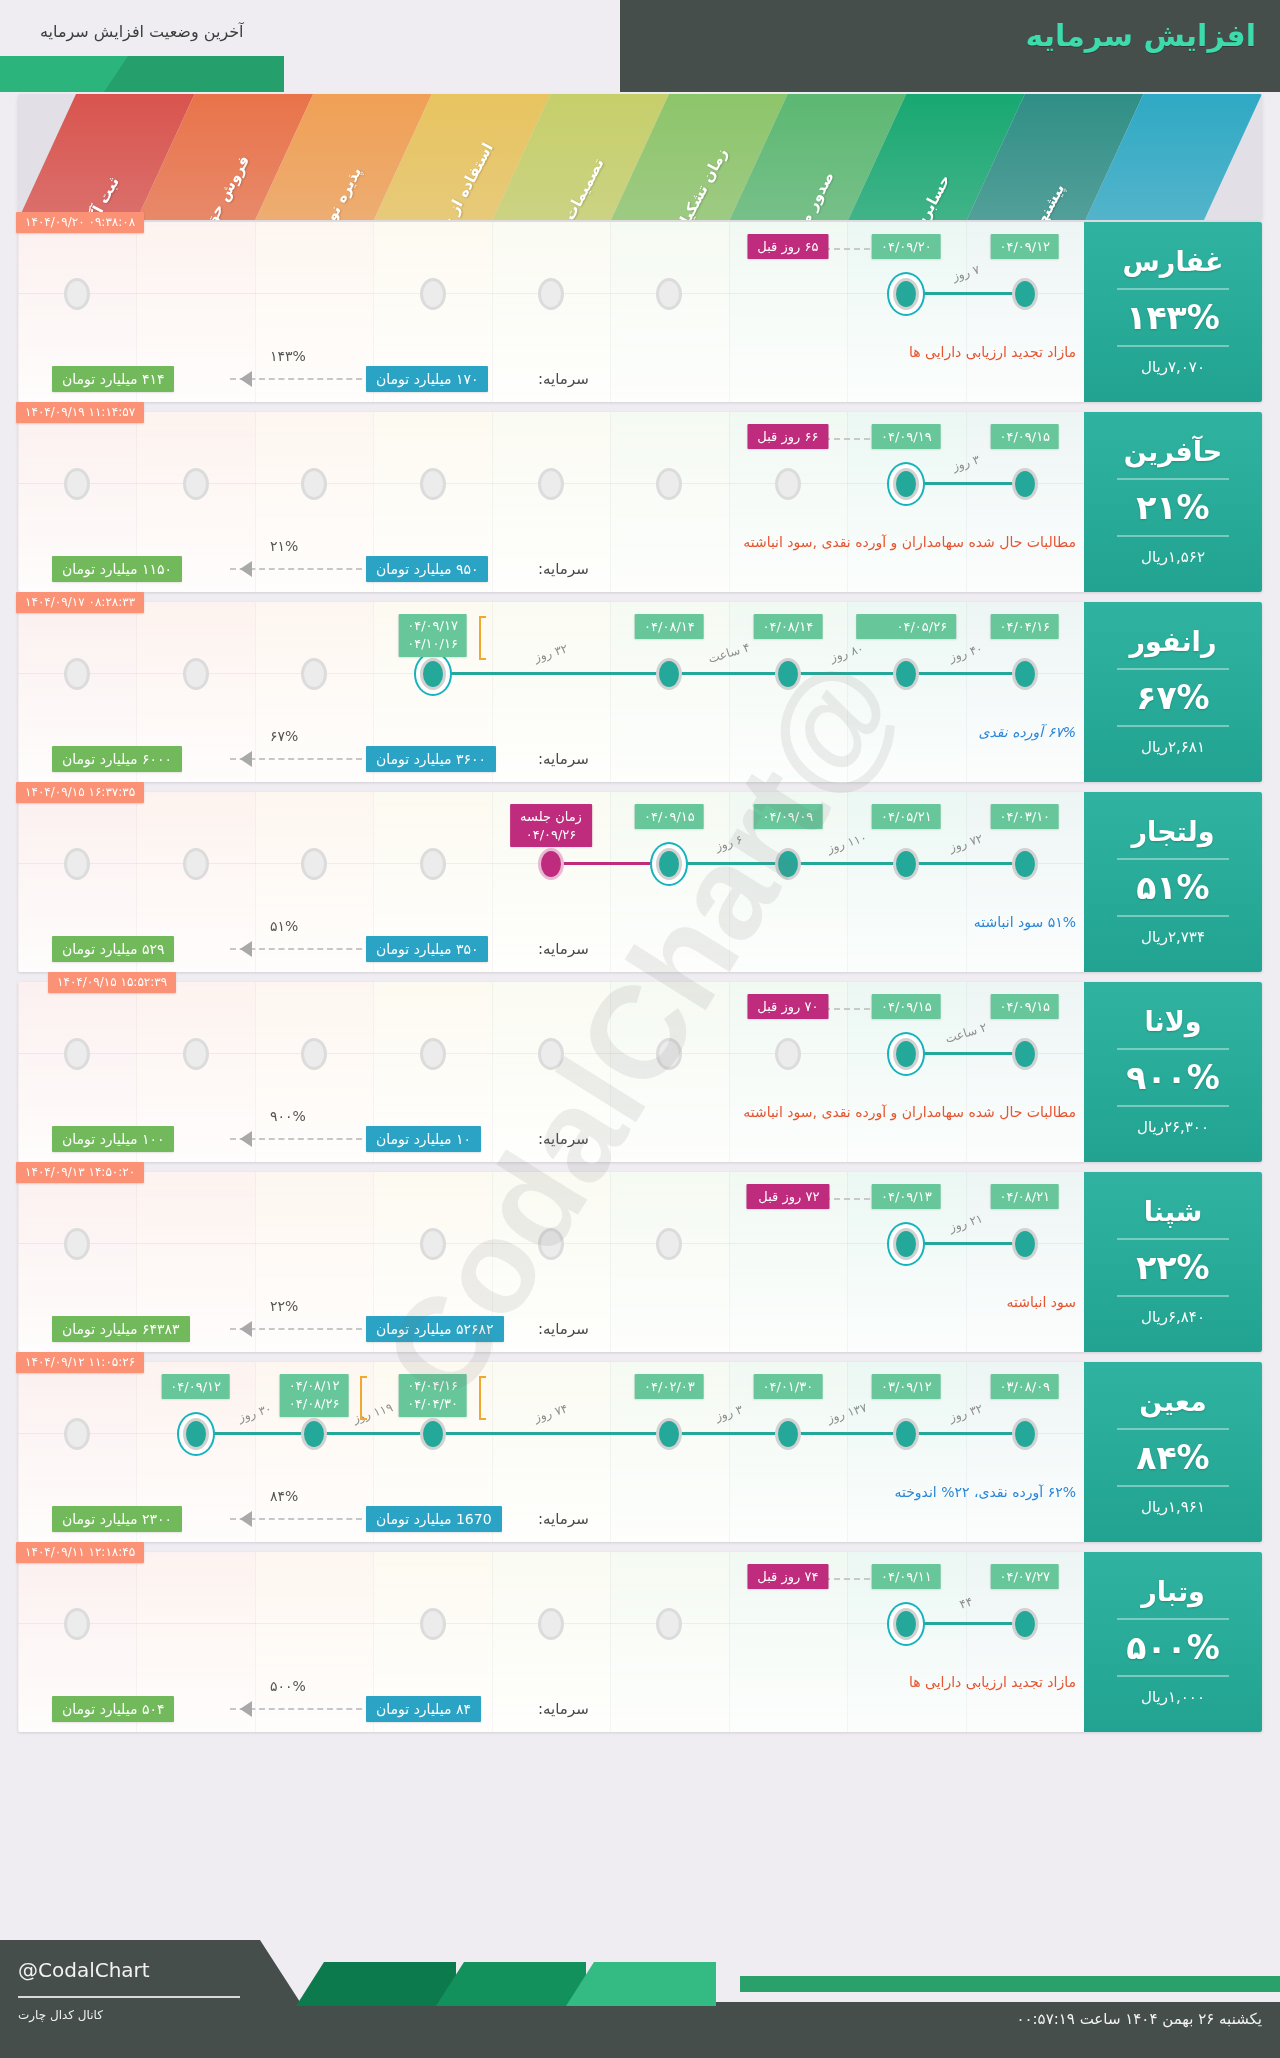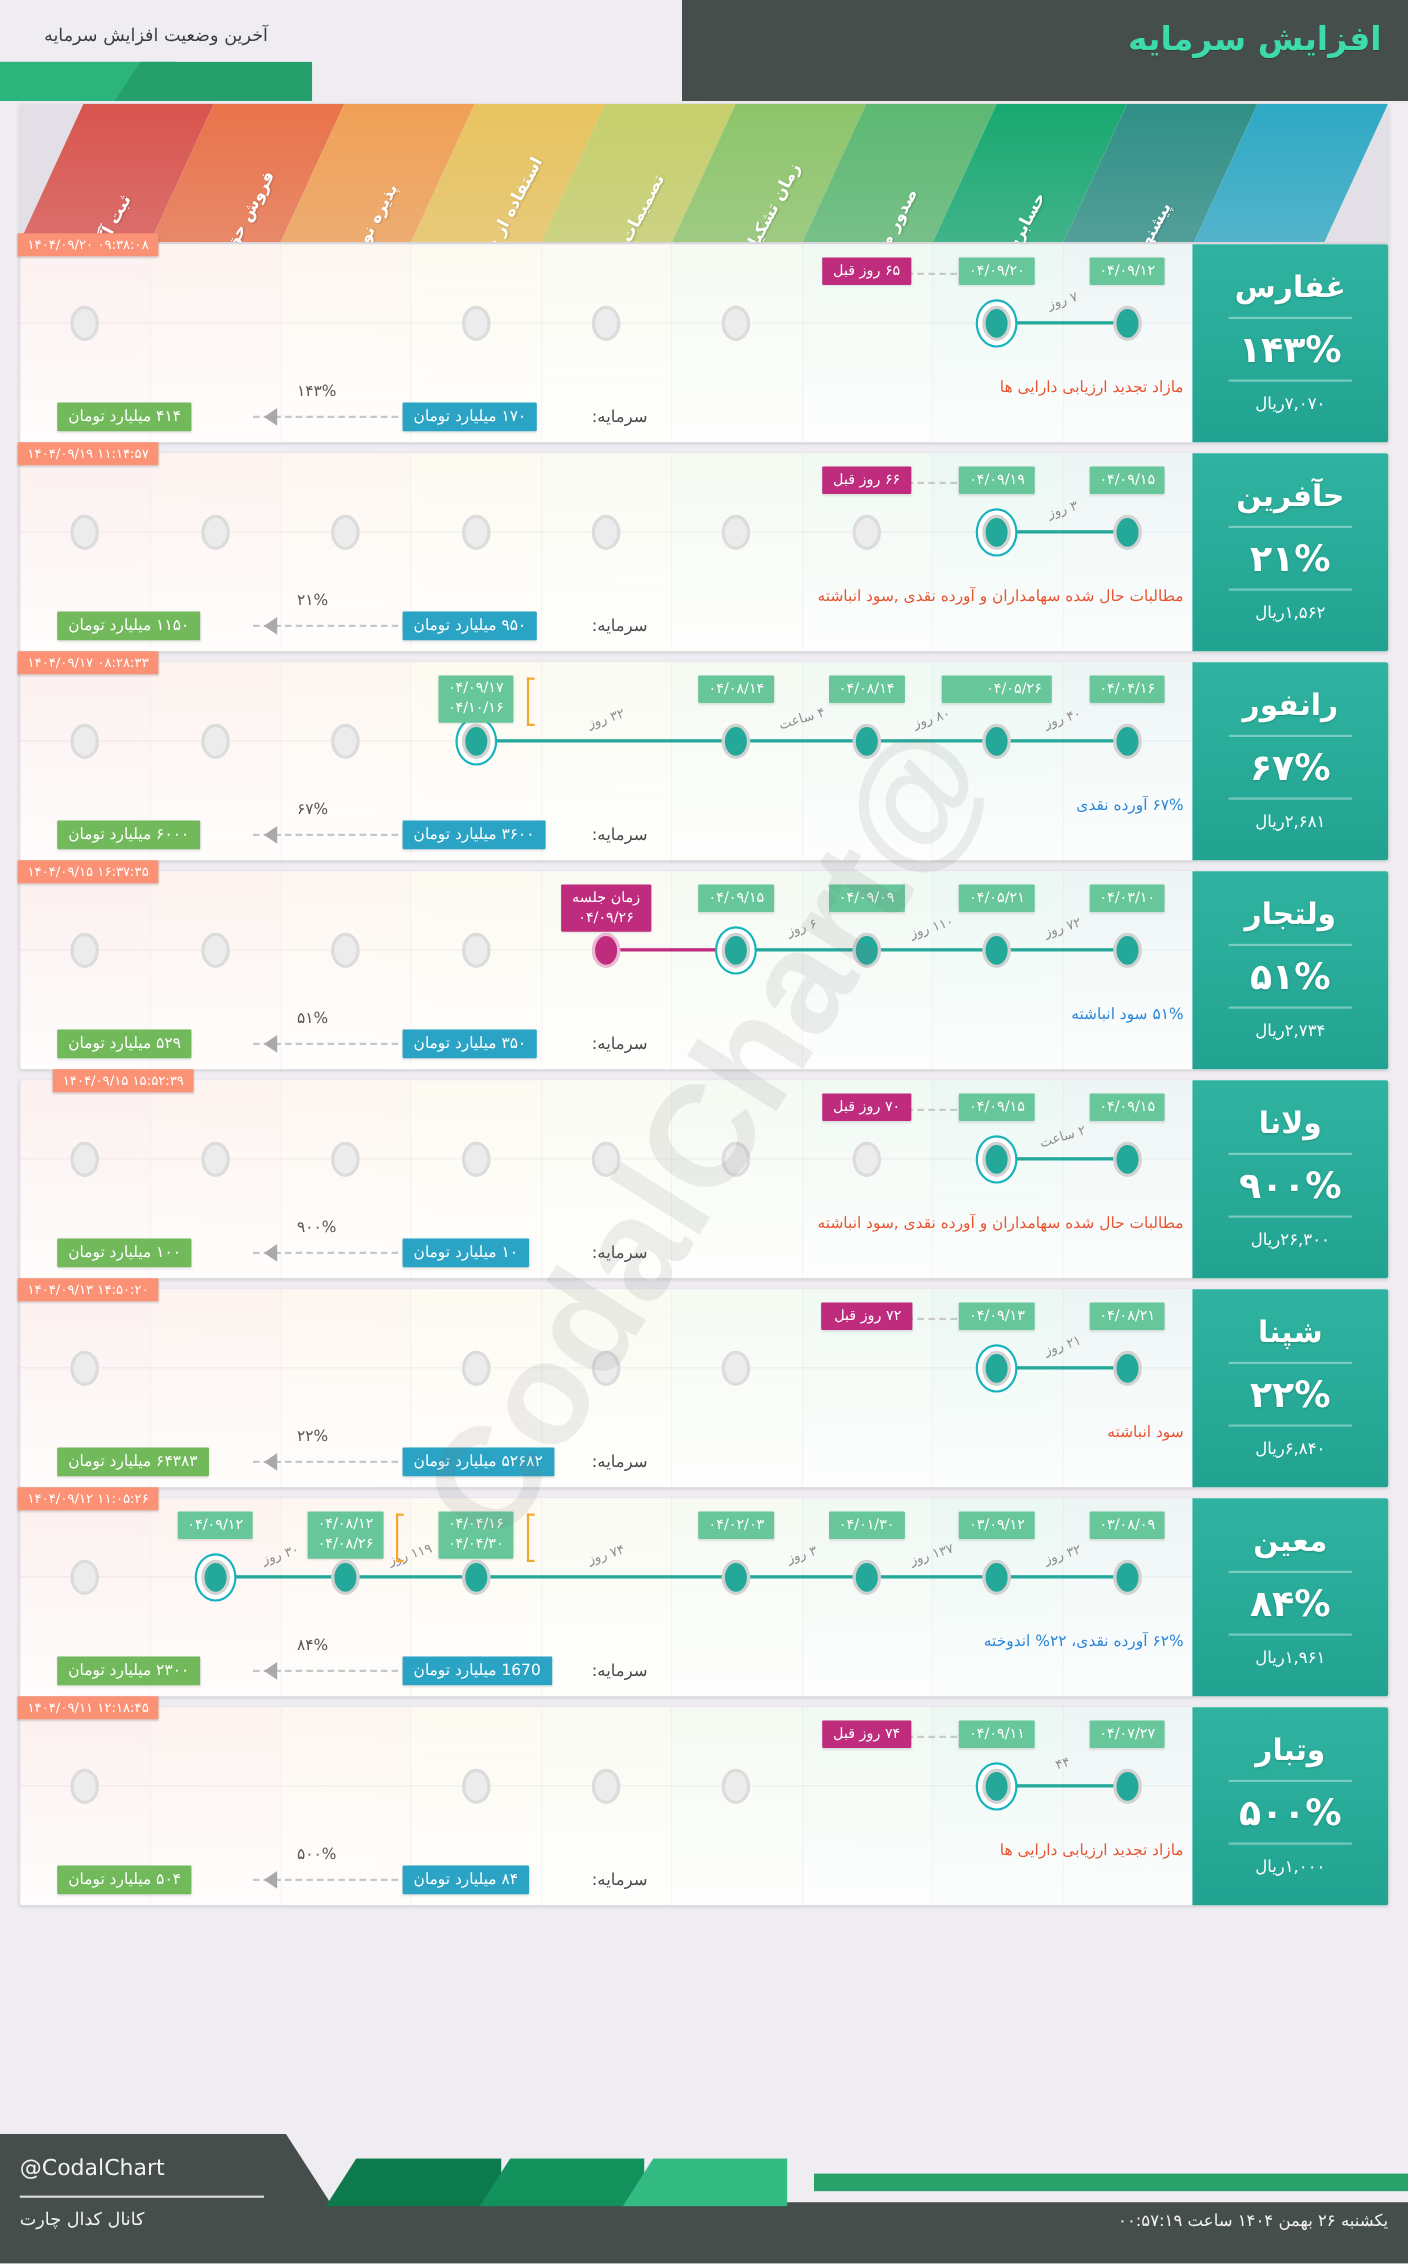--- a/index.html
+++ b/index.html
@@ -169,21 +169,21 @@
   }
 
   
   .footer { position:absolute; left:0; bottom:0; width:1280px; height:118px; background:#efedf1; overflow:hidden; }
   .footer-dark {
     position:absolute; left:0; bottom:0; width:1280px; height:118px; background:#464e4b;
     clip-path: polygon(0 0, 260px 0, 300px 62px, 1280px 62px, 1280px 100%, 0 100%);
   }
   .f-handle { position:absolute; left:18px; top:18px; color:#f2f2f2; font-size:20px; direction:ltr; }
   .f-rule { position:absolute; left:18px; top:56px; width:222px; height:2px; background:#d9d9d9; }
-  .f-fa { position:absolute; left:18px; top:68px; color:#f2f2f2; font-size:16px; }
+  .f-fa { position:absolute; left:18px; top:68px; color:#f2f2f2; font-size:12px; }
   .f-date { position:absolute; right:18px; top:70px; color:#f2f2f2; font-size:15px; }
   .fb { position:absolute; top:22px; height:44px; }
   .fb1 { left:296px; width:160px; background:#0d7a4e; clip-path:polygon(28px 0,100% 0,100% 100%,0 100%); }
   .fb2 { left:436px; width:150px; background:#12915c; clip-path:polygon(28px 0,100% 0,100% 100%,0 100%); }
   .fb3 { left:566px; width:150px; background:#34bb84; clip-path:polygon(28px 0,100% 0,100% 100%,0 100%); }
   .fb4 { left:740px; top:36px; width:540px; height:16px; background:#2aa06a; }
 </style>
 </head>
 <body>
 
@@ -364,21 +364,21 @@
         <div class="brace" style="left: 460.556px; height: 44px; transform: none;"></div>
         <div class="node on" style="left: 651.444px; margin-left: -13px; margin-right: 0px;"></div>
         <div class="dbox" style="left: 651.444px; transform: translateX(-50%);">۰۴/۰۸/۱۴</div>
         <div class="node on" style="left: 769.889px; margin-left: -13px; margin-right: 0px;"></div>
         <div class="dbox" style="left: 769.889px; transform: translateX(-50%);">۰۴/۰۸/۱۴</div>
         <div class="node on" style="left: 888.333px; margin-left: -13px; margin-right: 0px;"></div>
         <div class="dbox" style="left: 888.333px; transform: translateX(-50%); padding-left: 40px;">۰۴/۰۵/۲۶</div>
         <div class="node on" style="left: 1006.78px; margin-left: -13px; margin-right: 0px;"></div>
         <div class="dbox" style="left: 1006.78px; transform: translateX(-50%);">۰۴/۰۴/۱۶</div>
       </div>
-      <div class="purpose blue" style="right: 186px;">۶۷% آورده نقدی</div>
+      <div class="purpose blue" style="right: 186px; font-style: italic;">۶۷% آورده نقدی</div>
       <div class="cap">
         <div class="cap-label" style="left: 520px; top: 12px;">سرمایه:</div>
         <div class="chip old" style="left: 348px;">۳۶۰۰ میلیارد تومان</div>
         <div class="chip new" style="left: 34px;">۶۰۰۰ میلیارد تومان</div>
         <div class="cap-arrow" style="left: 212px; width: 132px;"></div>
         <div class="cap-head" style="left: 222px;"></div>
         <div class="cap-pct" style="left: 252px; top: -10px;">۶۷%</div>
       </div>
     </div>
     <div class="row">

